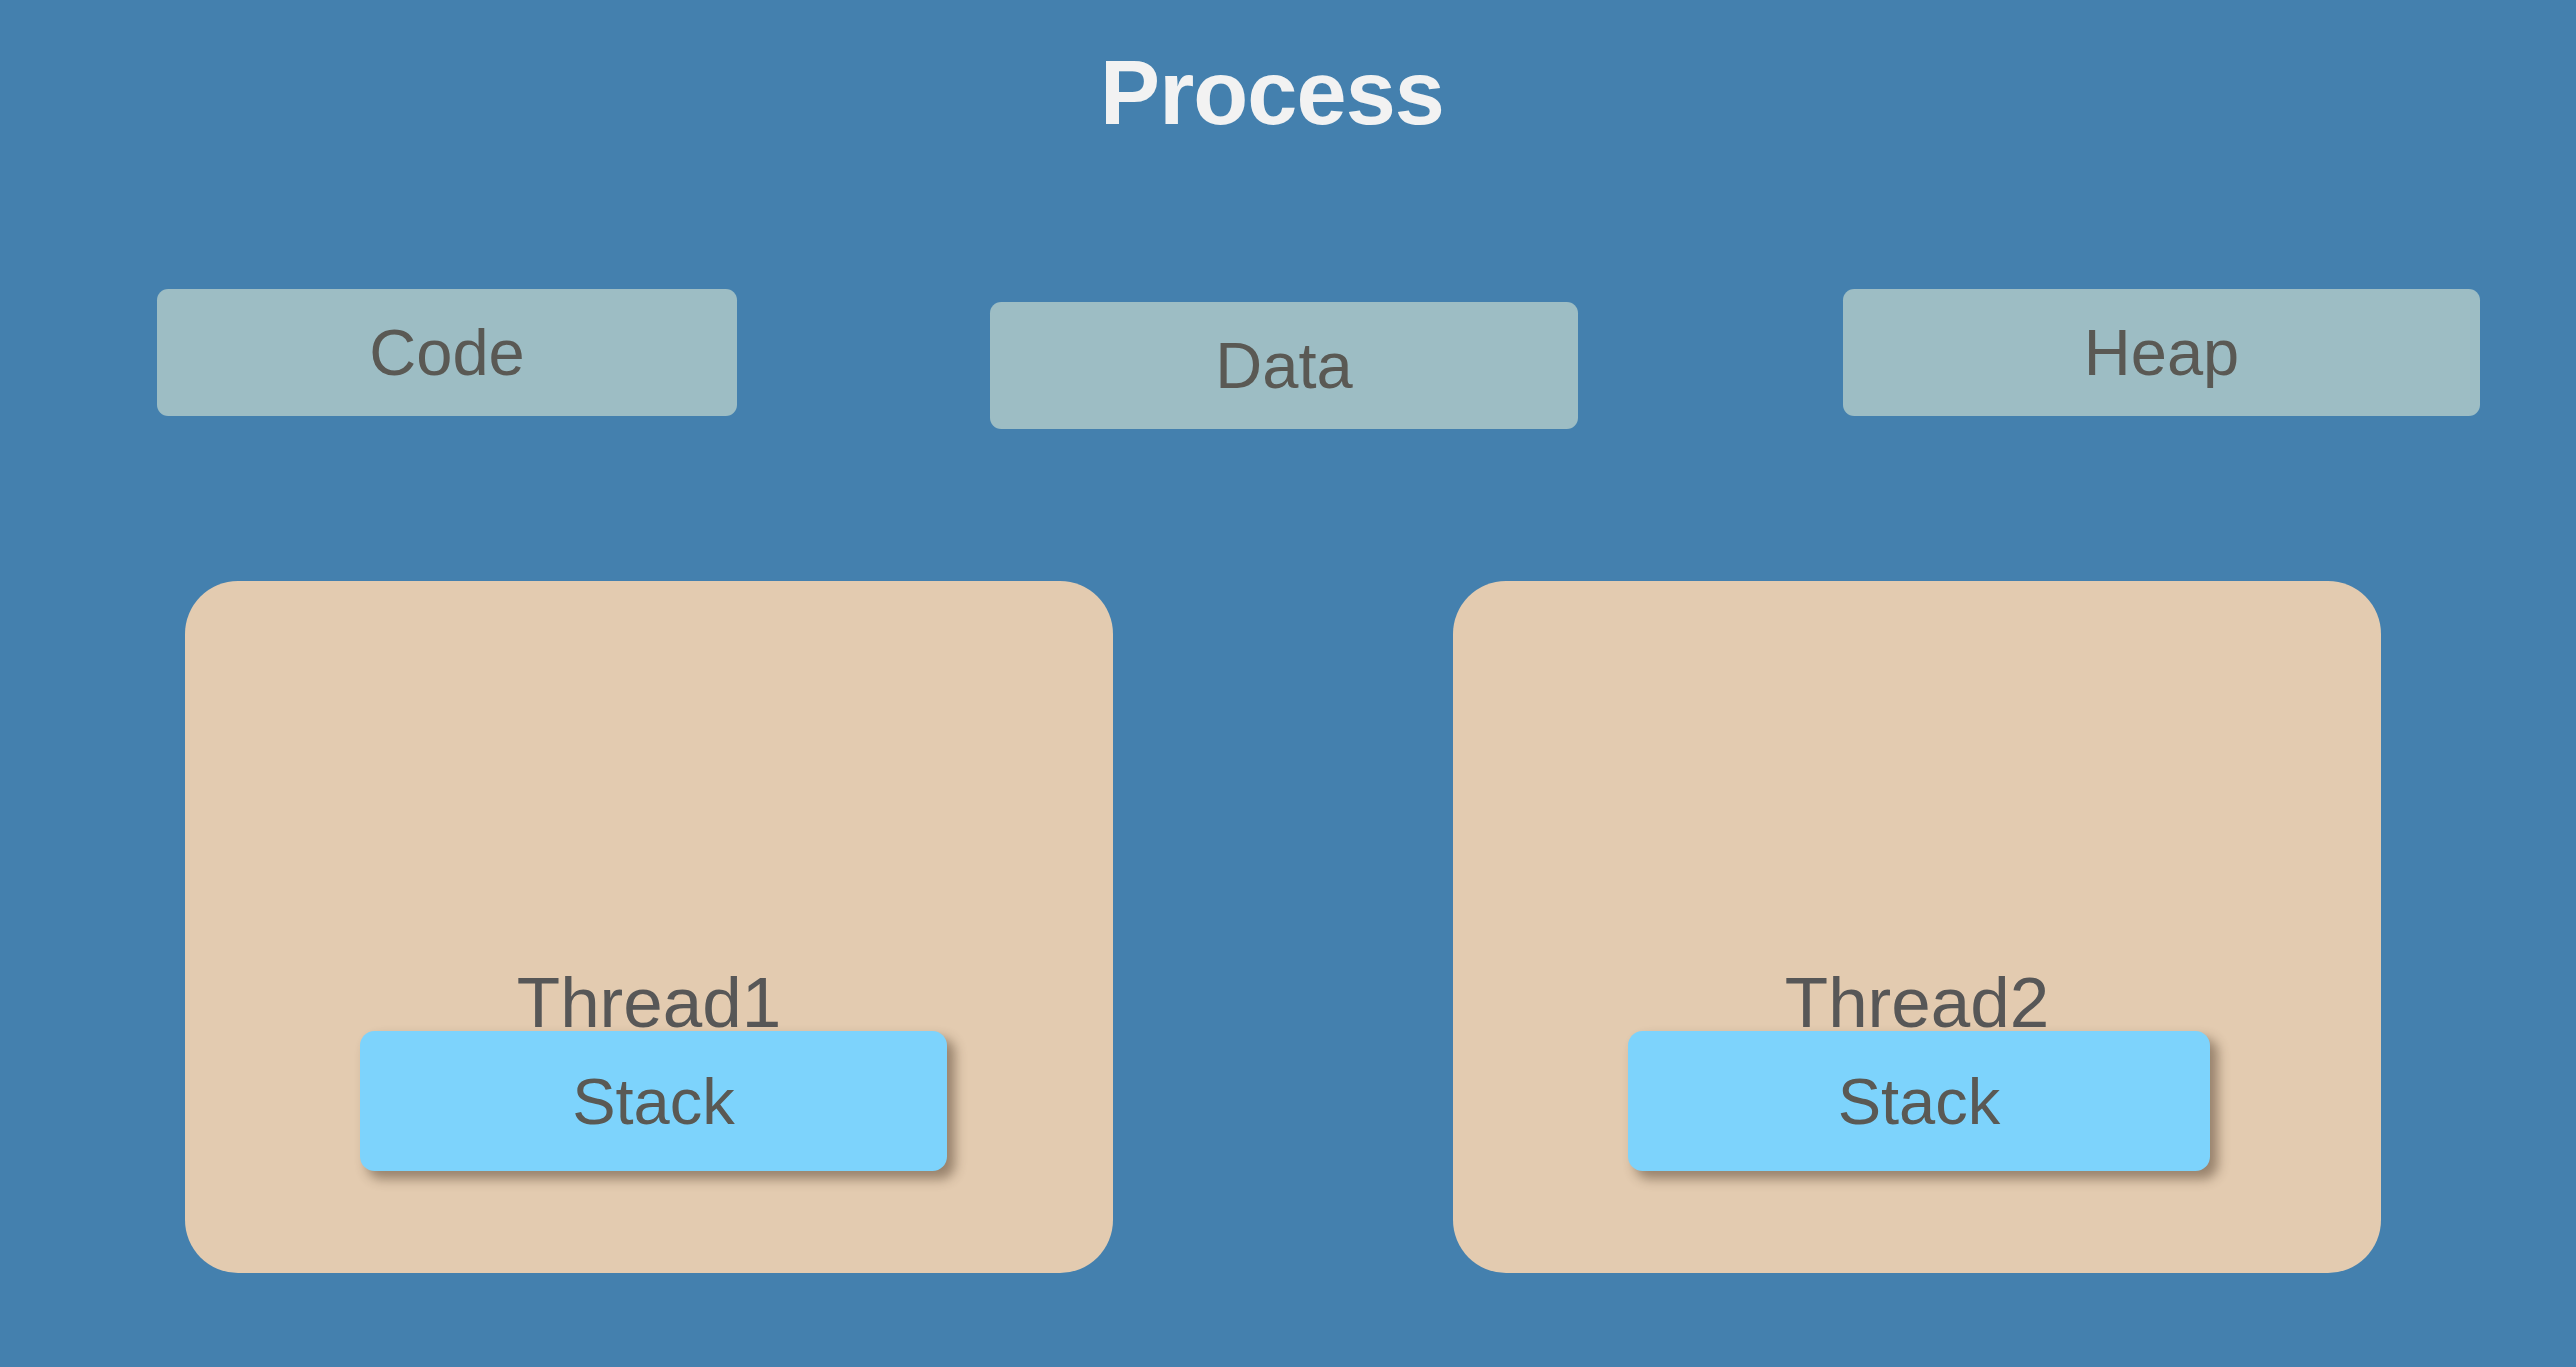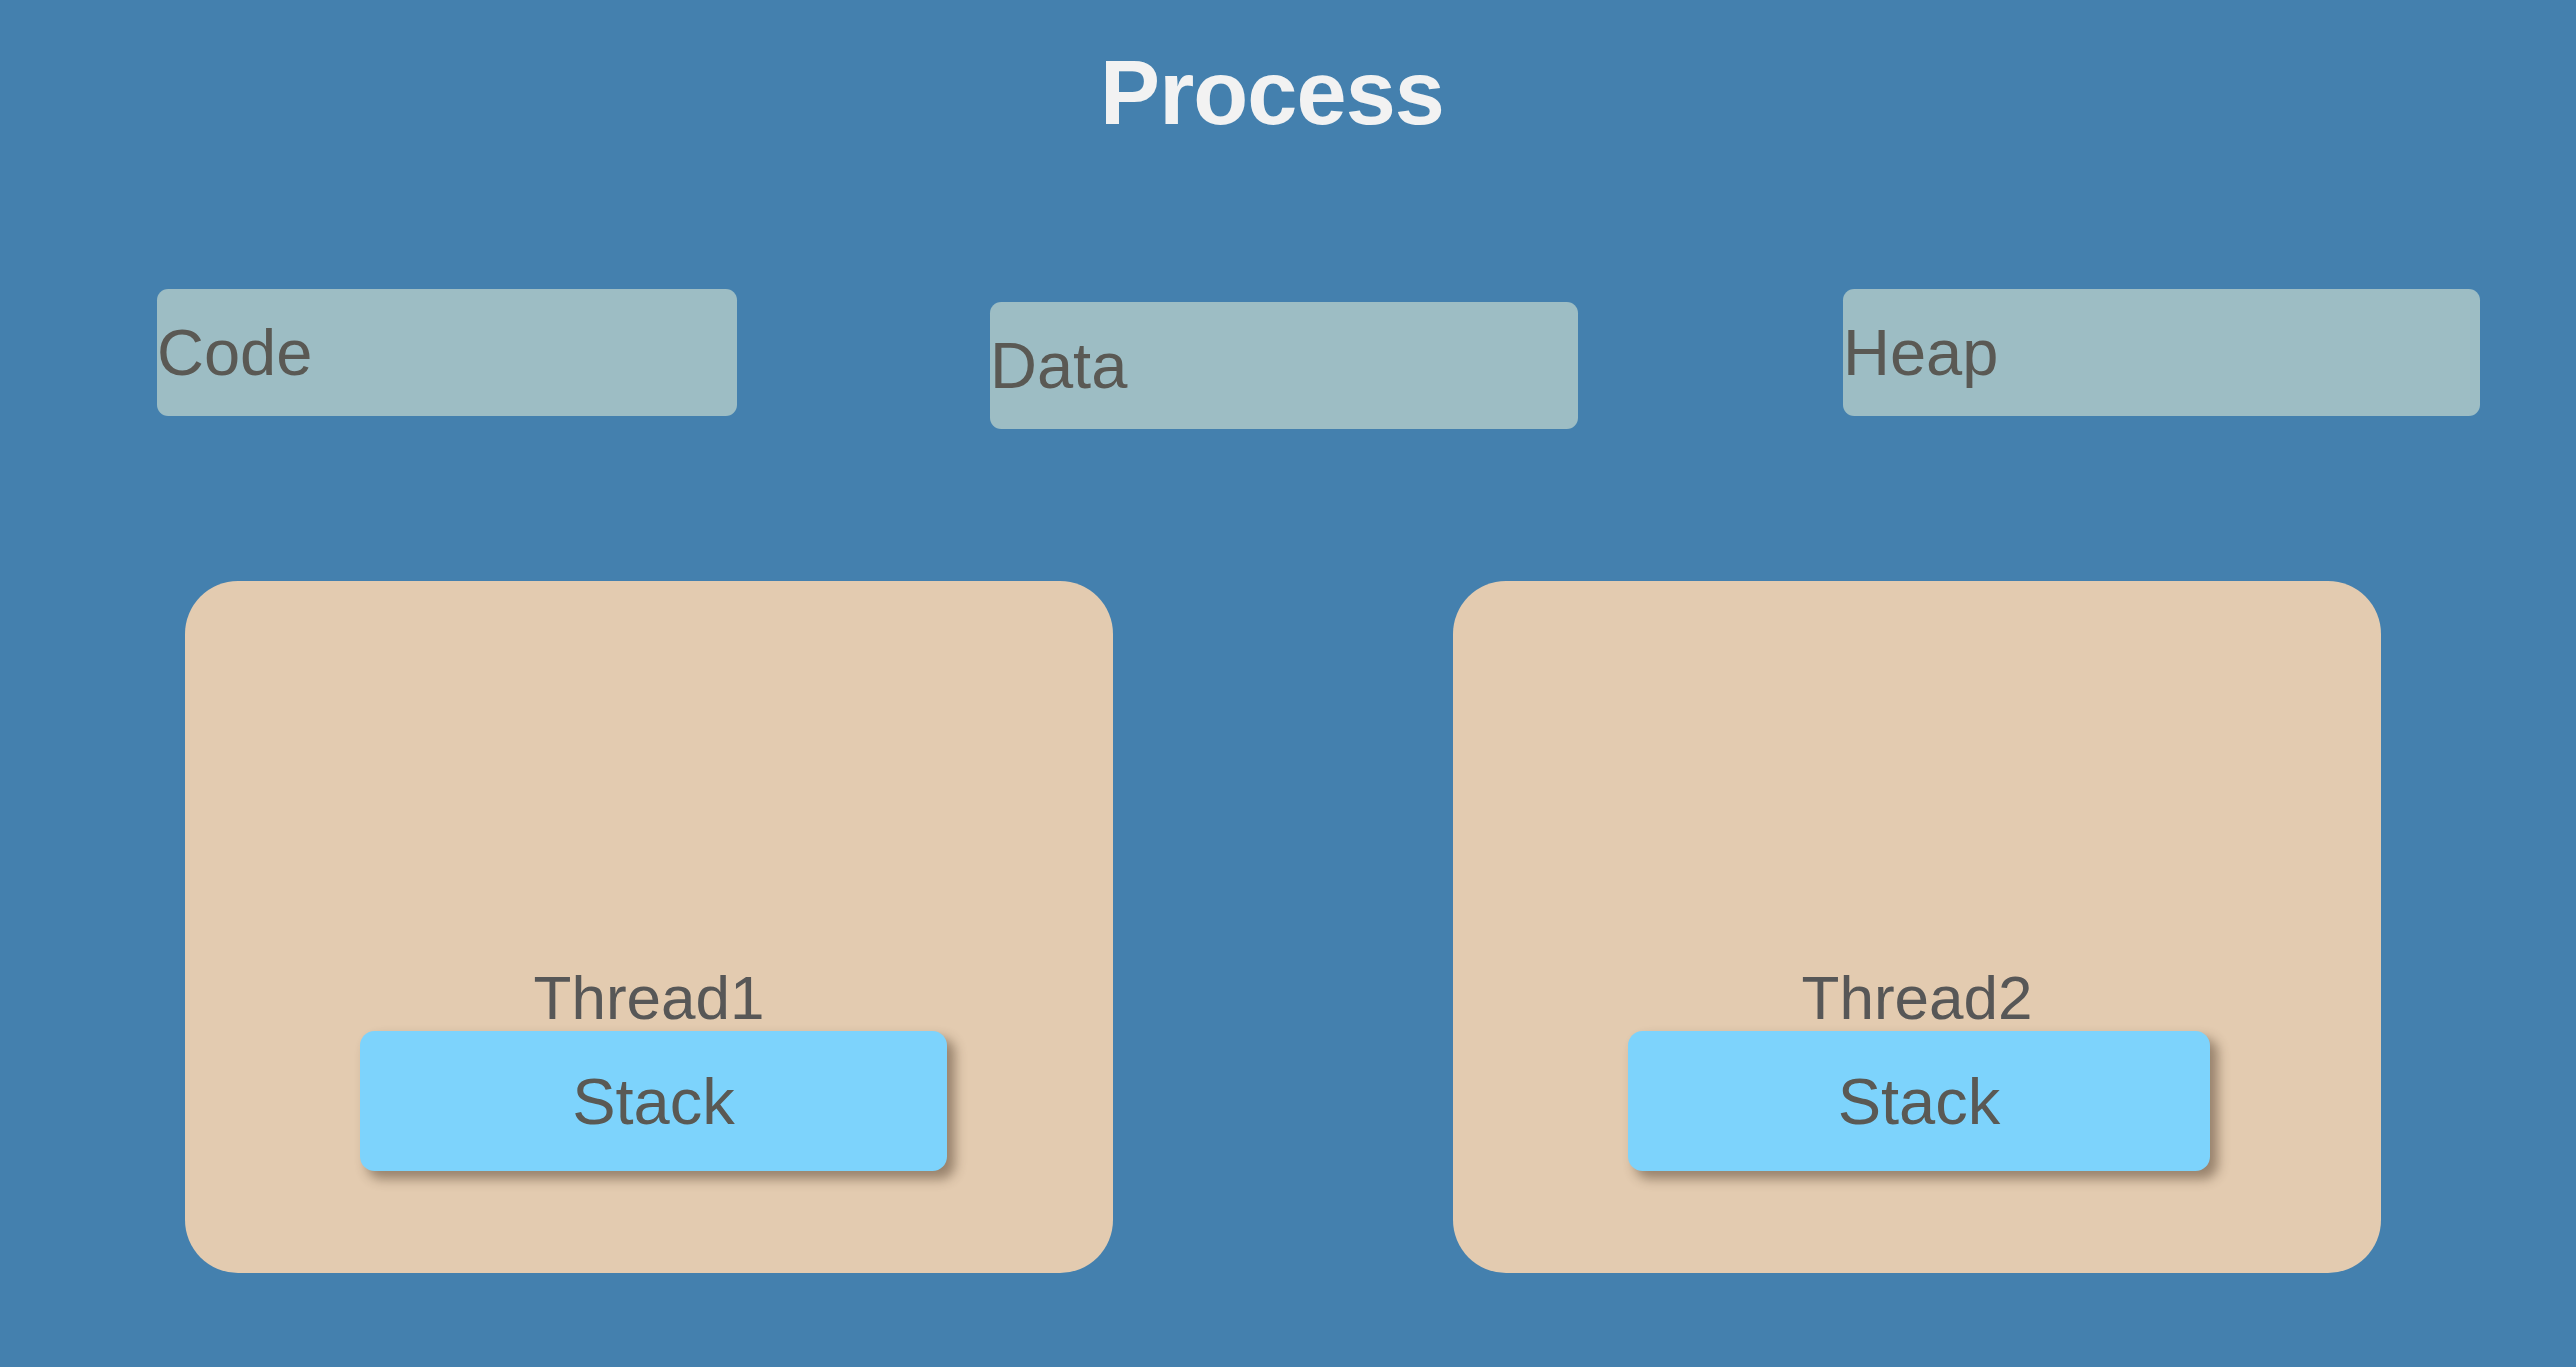--- a/index.html
+++ b/index.html
@@ -38,21 +38,21 @@
   }
 
   
   .segment-box {
     position: absolute;
     height: 127px;
     background: #9dbdc4;
     border-radius: 11.2px;
     display: flex;
     align-items: center;
-    justify-content: flex-start;
+    justify-content: center;
     box-sizing: border-box;
   }
   .segment-label {
     color: #5a5954;
     font-size: 65px;
     font-weight: normal;
     line-height: 1;
     white-space: nowrap;
     user-select: none;
   }
@@ -73,21 +73,21 @@
   #thread-1 { left: 185px;  width: 928px; }
   #thread-2 { left: 1453px; width: 928px; }
 
   .thread-label {
     position: absolute;
     left: 0;
     width: 100%;
     top: 386px;
     text-align: center;
     color: #575757;
-    font-size: 62px;
+    font-size: 71px;
     font-weight: normal;
     line-height: 1;
     white-space: nowrap;
     user-select: none;
   }
 
   
   .stack-box {
     position: absolute;
     top: 450px;

